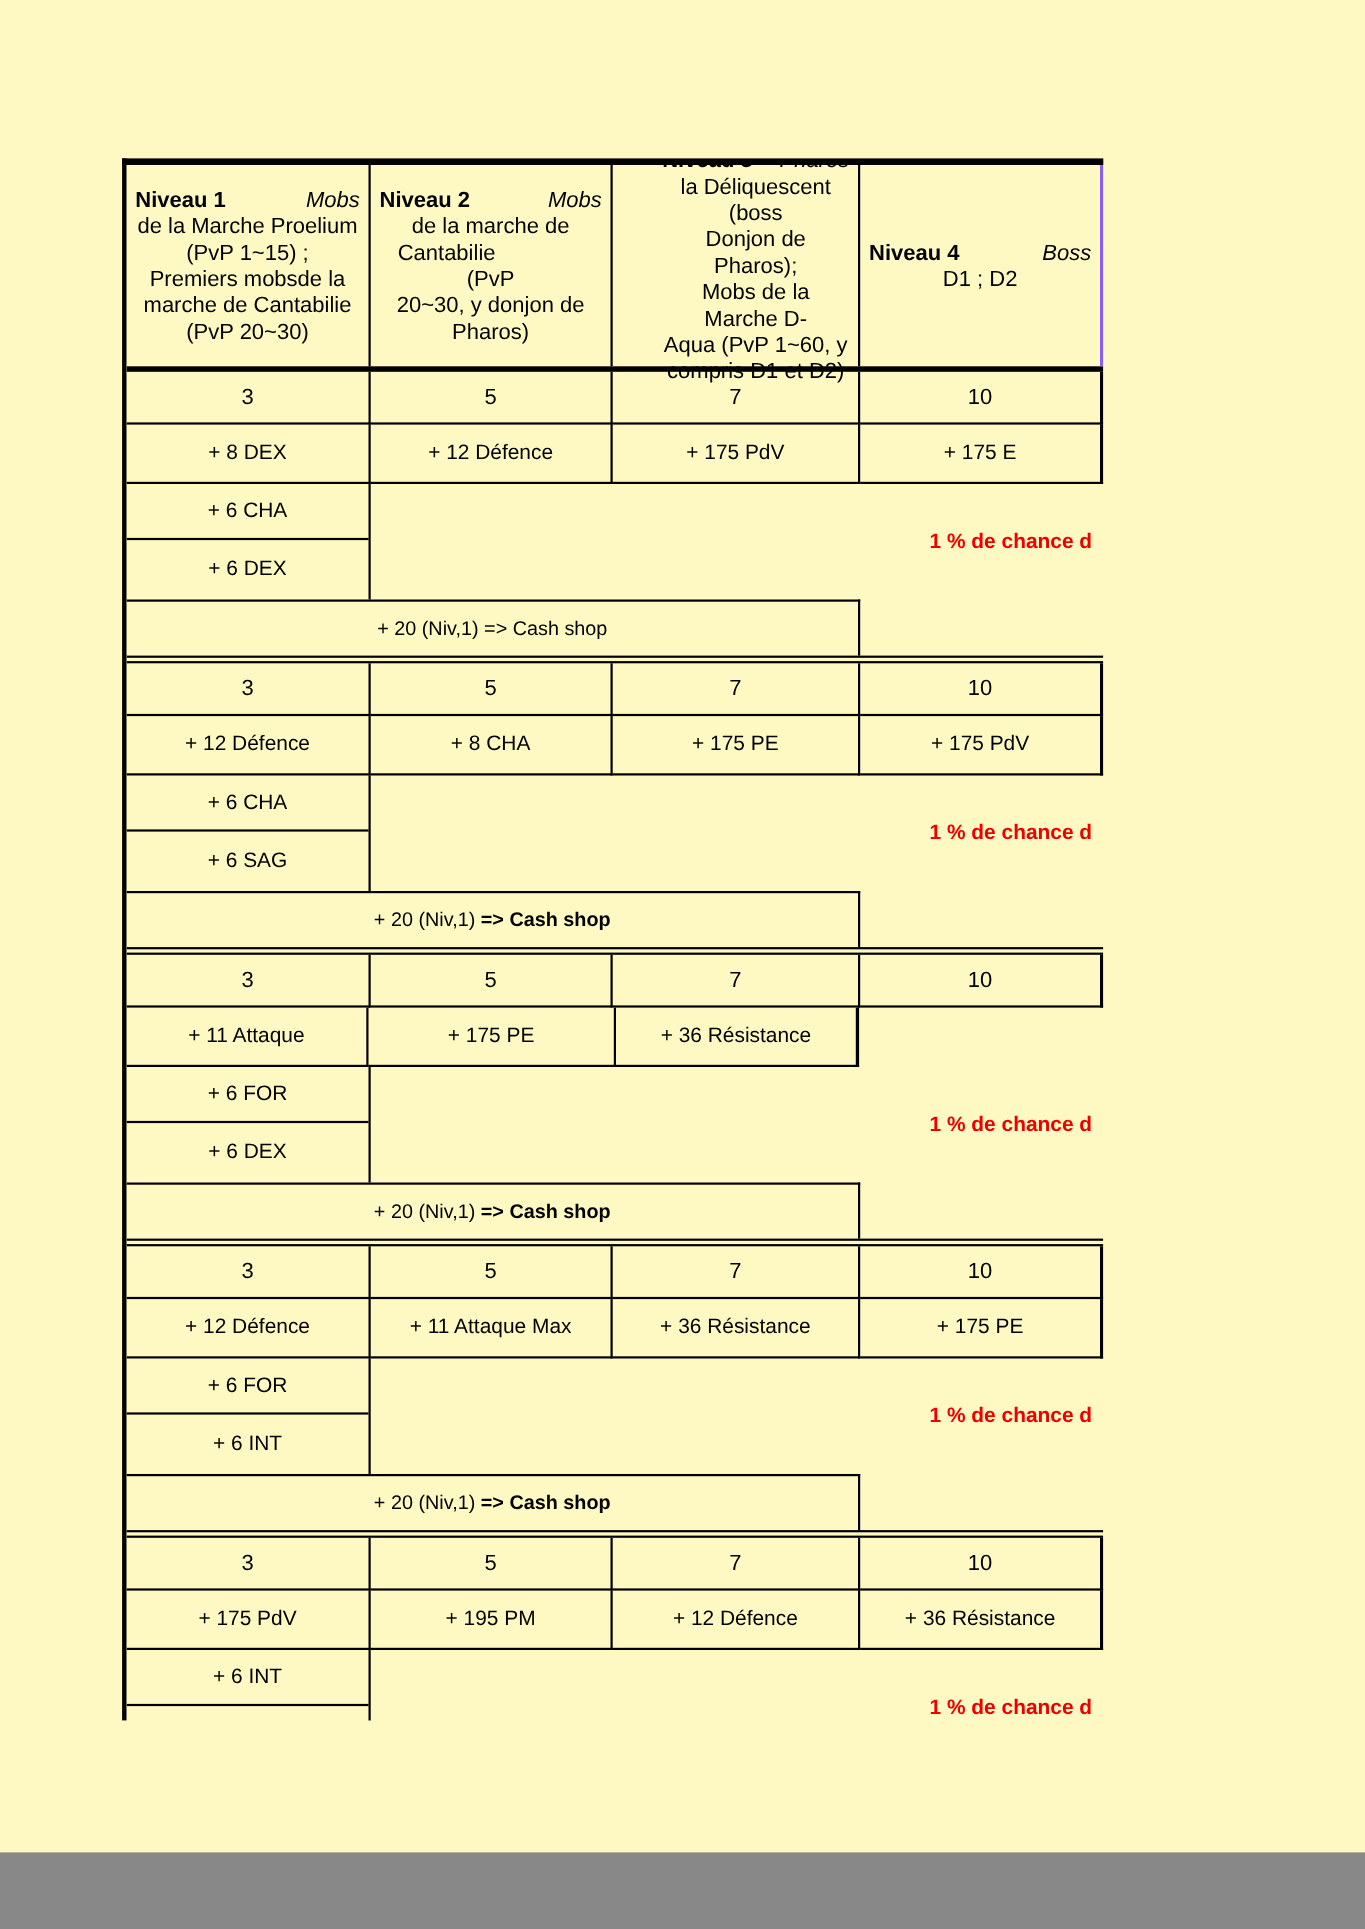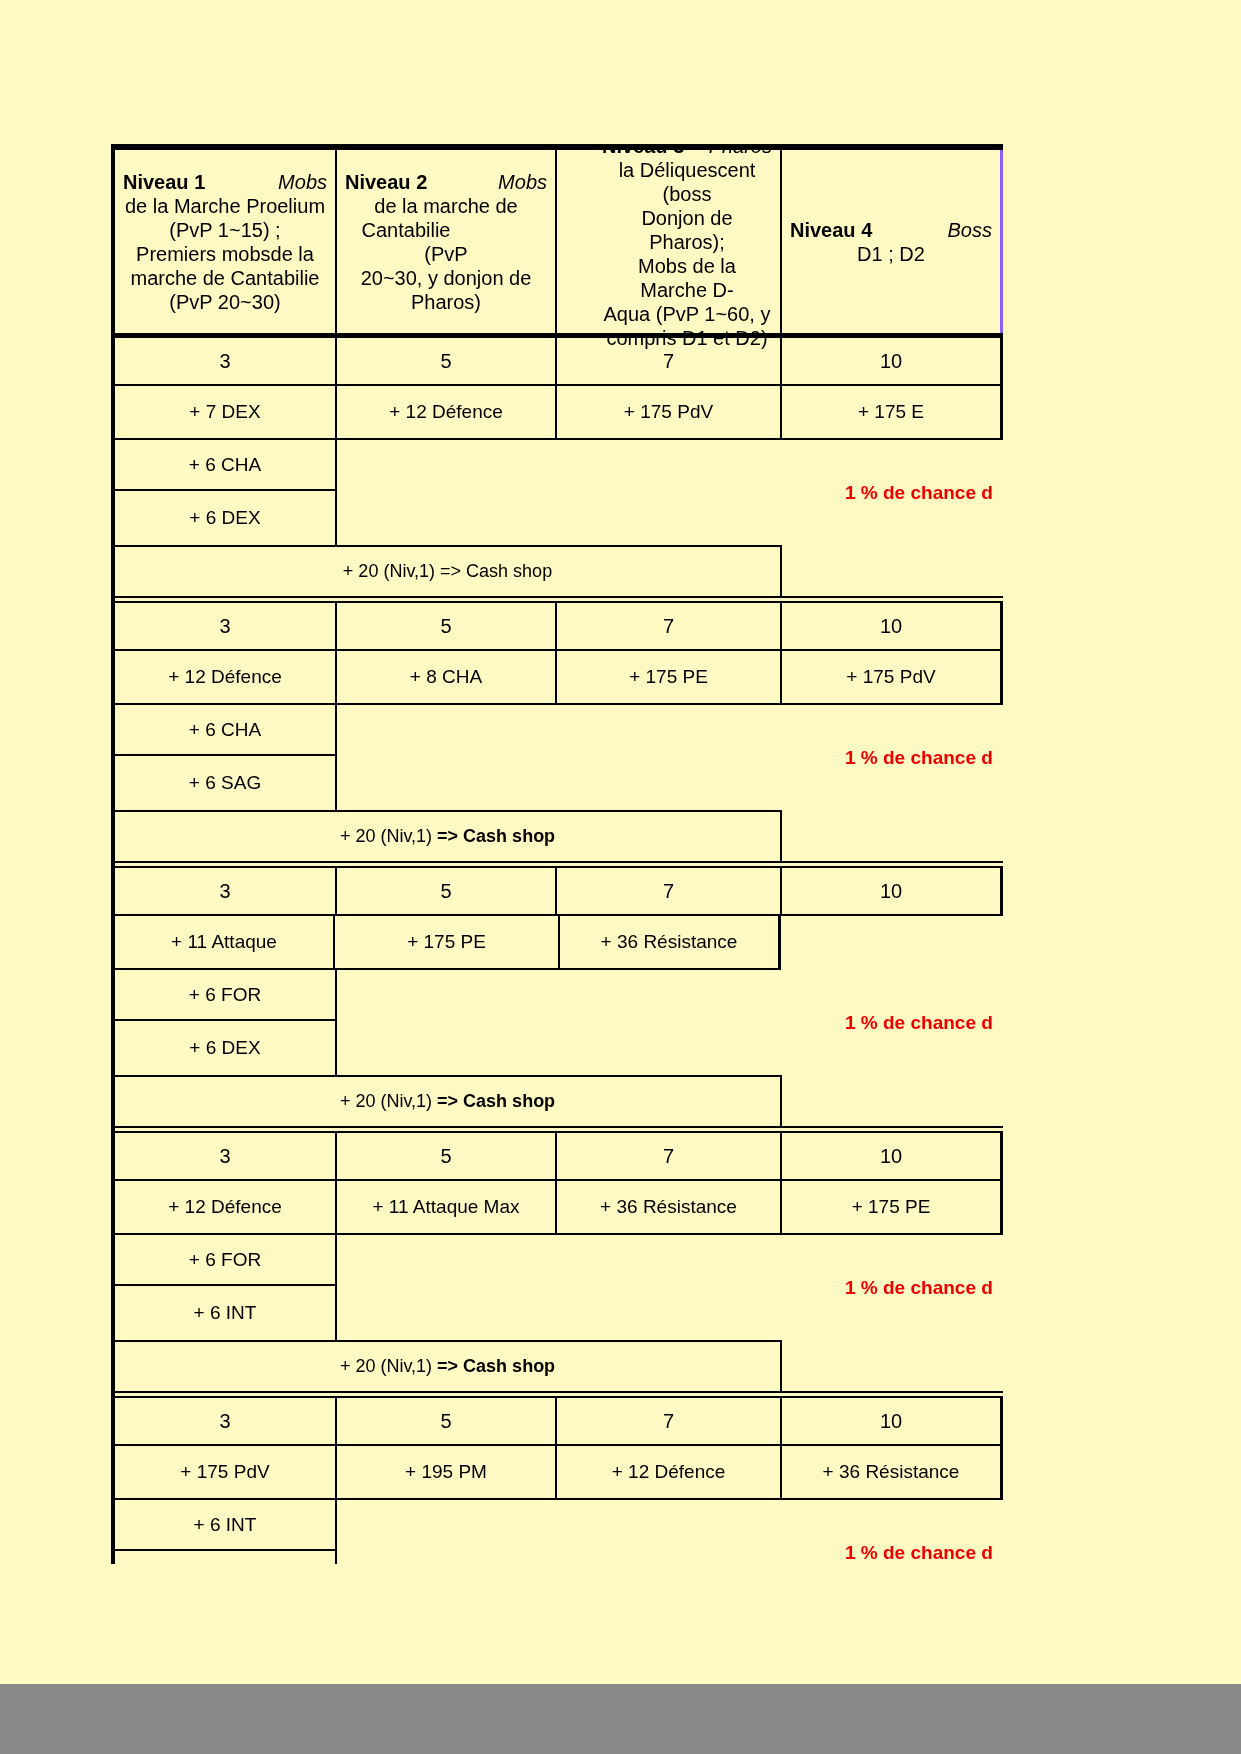--- a/index.html
+++ b/index.html
@@ -112,21 +112,21 @@
 
     <div id="blocks">
   <div class="block">
     <div class="row vals">
       <div class="cell c1">3</div>
       <div class="cell c2">5</div>
       <div class="cell c3">7</div>
       <div class="cell c4">10</div>
     </div>
     <div class="row stats">
-      <div class="cell c1">+ 7 DEX</div>
+      <div class="cell c1">+ 8 DEX</div>
       <div class="cell c2">+ 12 Défence</div>
       <div class="cell c3">+ 175 PdV</div>
       <div class="cell c4">+ 175 E</div>
     </div>
     <div class="subzone">
       <div class="subcol">
         <div class="subcell">+ 6 CHA</div>
         <div class="subcell last">+ 6 DEX</div>
       </div>
       <div class="bonuszone">

